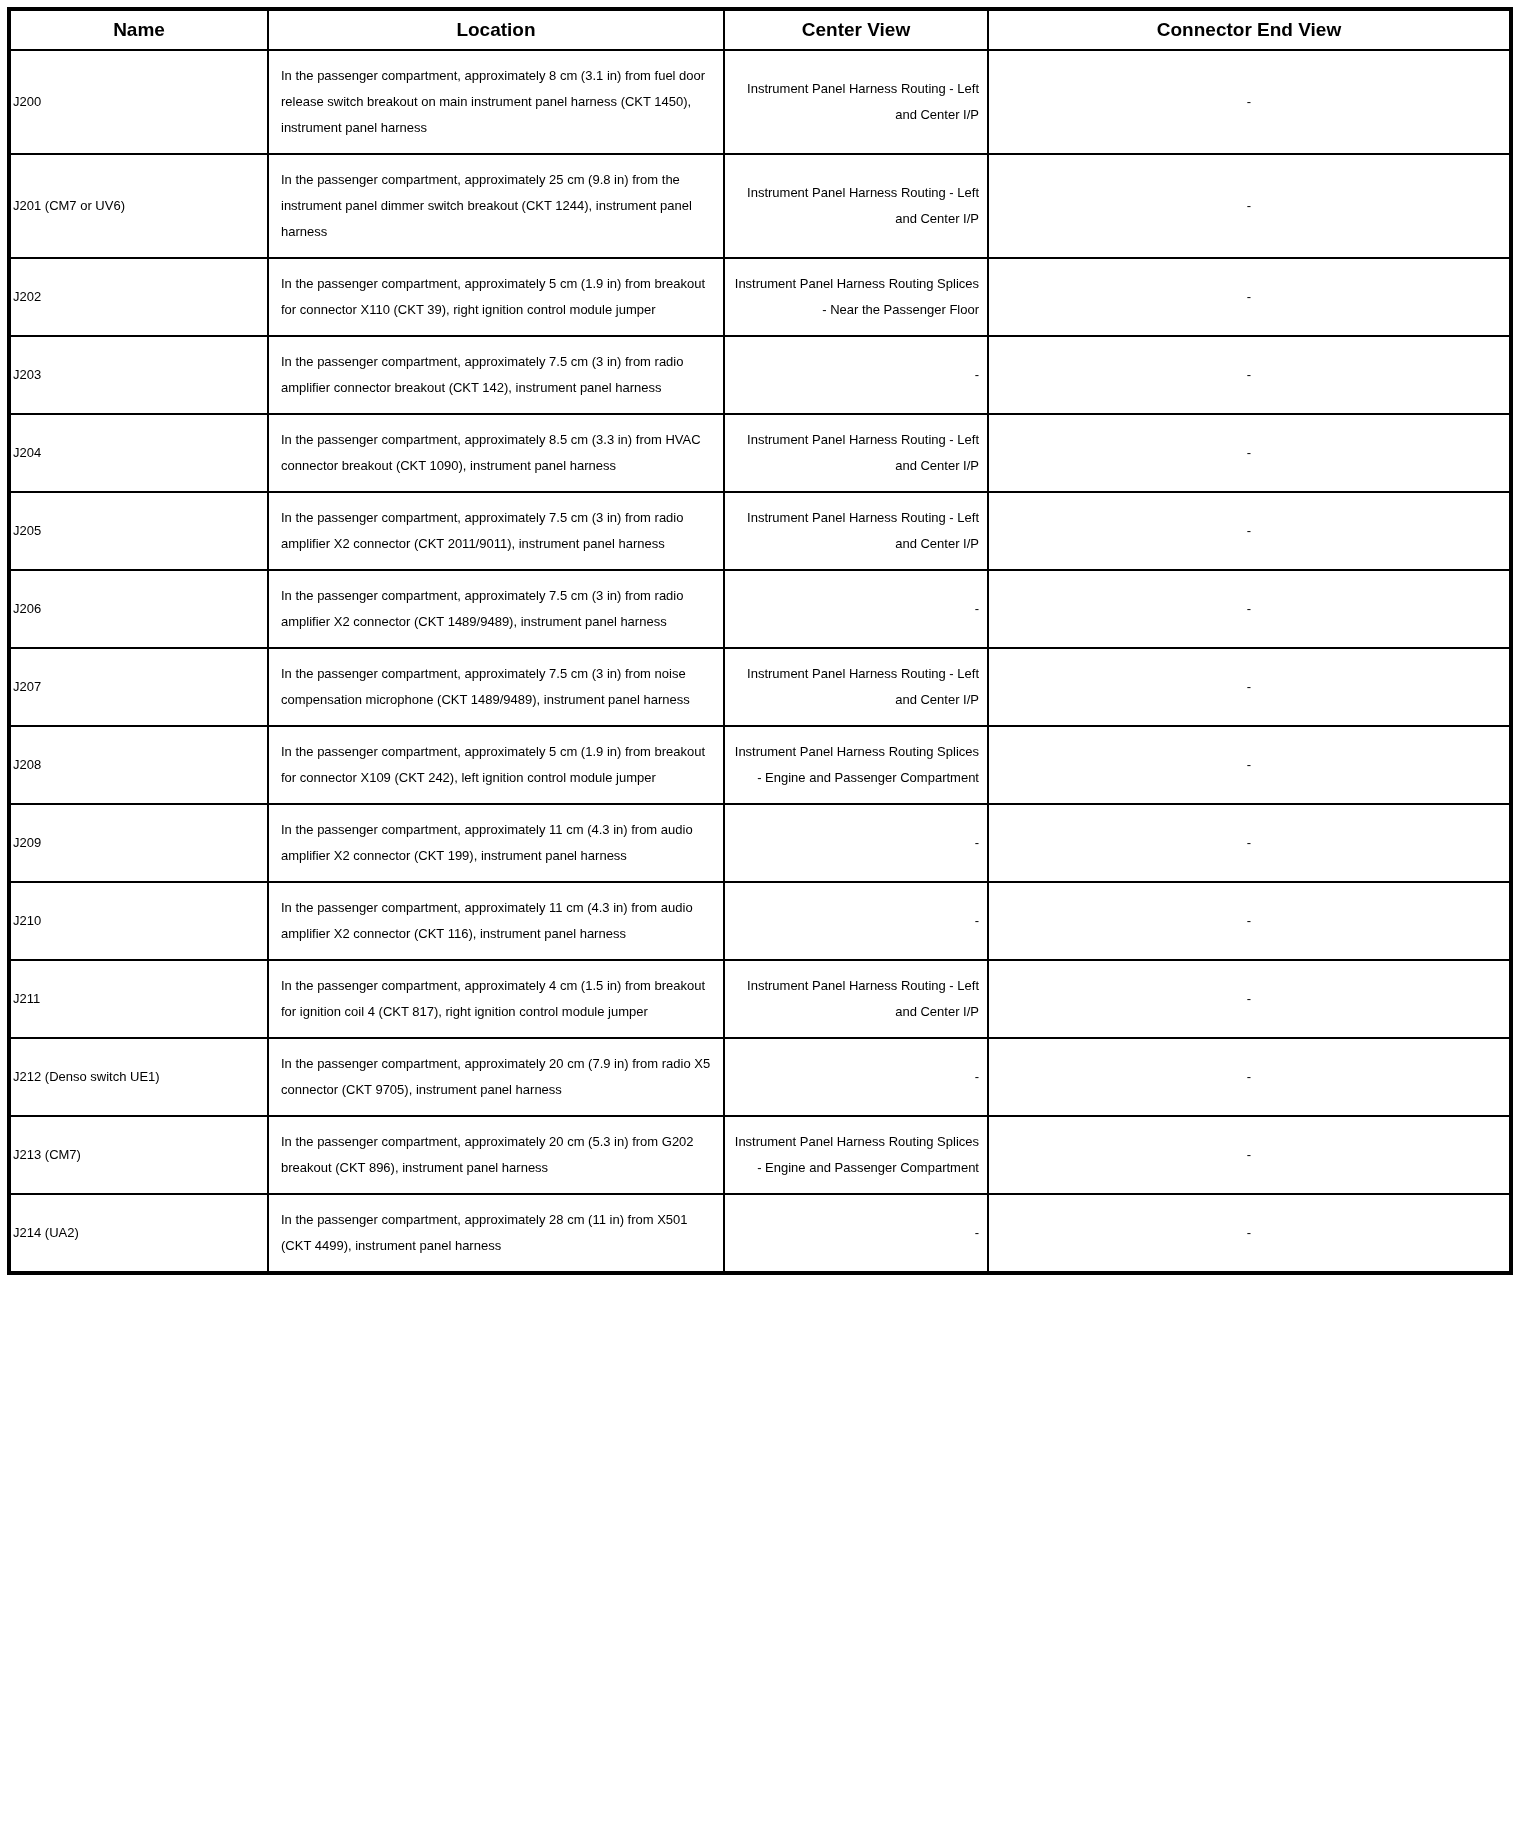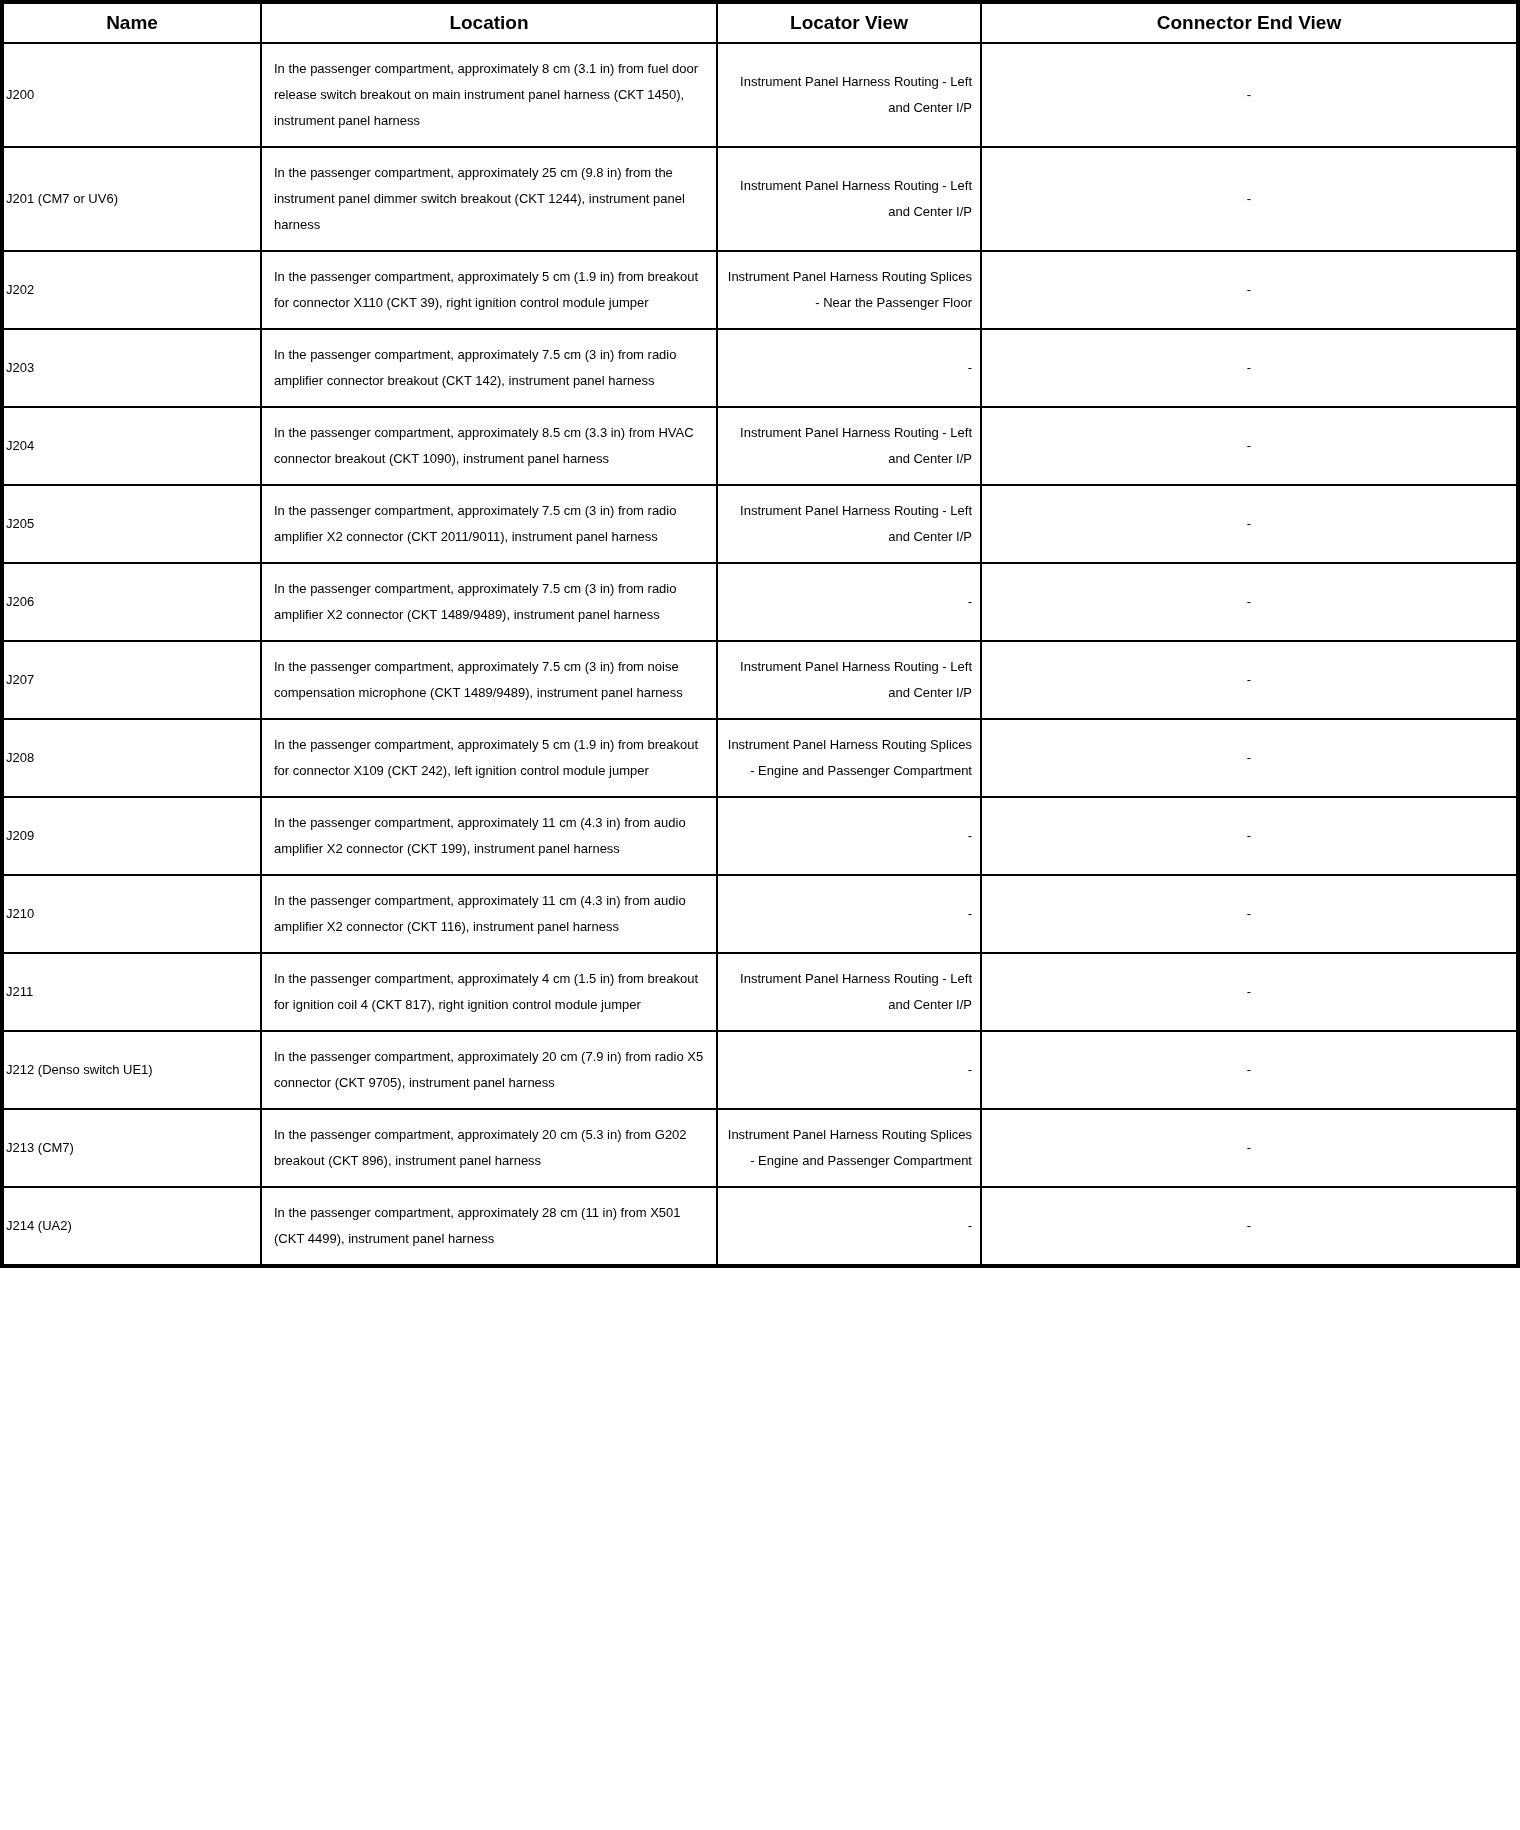--- a/index.html
+++ b/index.html
@@ -6,20 +6,21 @@
     margin: 0;
     padding: 0;
     background: #ffffff;
     color: #000000;
     font-family: "Liberation Sans", "DejaVu Sans", sans-serif;
   }
   .page {
     width: 1520px;
     min-height: 1830px;
     box-sizing: border-box;
+    padding: 7px;
     background: #ffffff;
   }
   table.connector-table {
     width: 100%;
     border-collapse: collapse;
     table-layout: fixed;
     border: 4px solid #000000;
   }
   th, td {
     border: 2px solid #000000;
@@ -68,21 +69,21 @@
     <colgroup>
       <col class="c-name">
       <col class="c-loc">
       <col class="c-locator">
       <col class="c-end">
     </colgroup>
     <thead>
       <tr>
         <th>Name</th>
         <th>Location</th>
-        <th>Locator View</th>
+        <th>Center View</th>
         <th>Connector End View</th>
       </tr>
     </thead>
     <tbody>
   <tr class="data-row">
     <td class="name-cell">J200</td>
     <td class="location-cell">In the passenger compartment, approximately 8 cm (3.1 in) from fuel door release switch breakout on main instrument panel harness (CKT 1450), instrument panel harness</td>
     <td class="locator-cell">Instrument Panel Harness Routing - Left and Center I/P</td>
     <td class="endview-cell">-</td>
   </tr>

